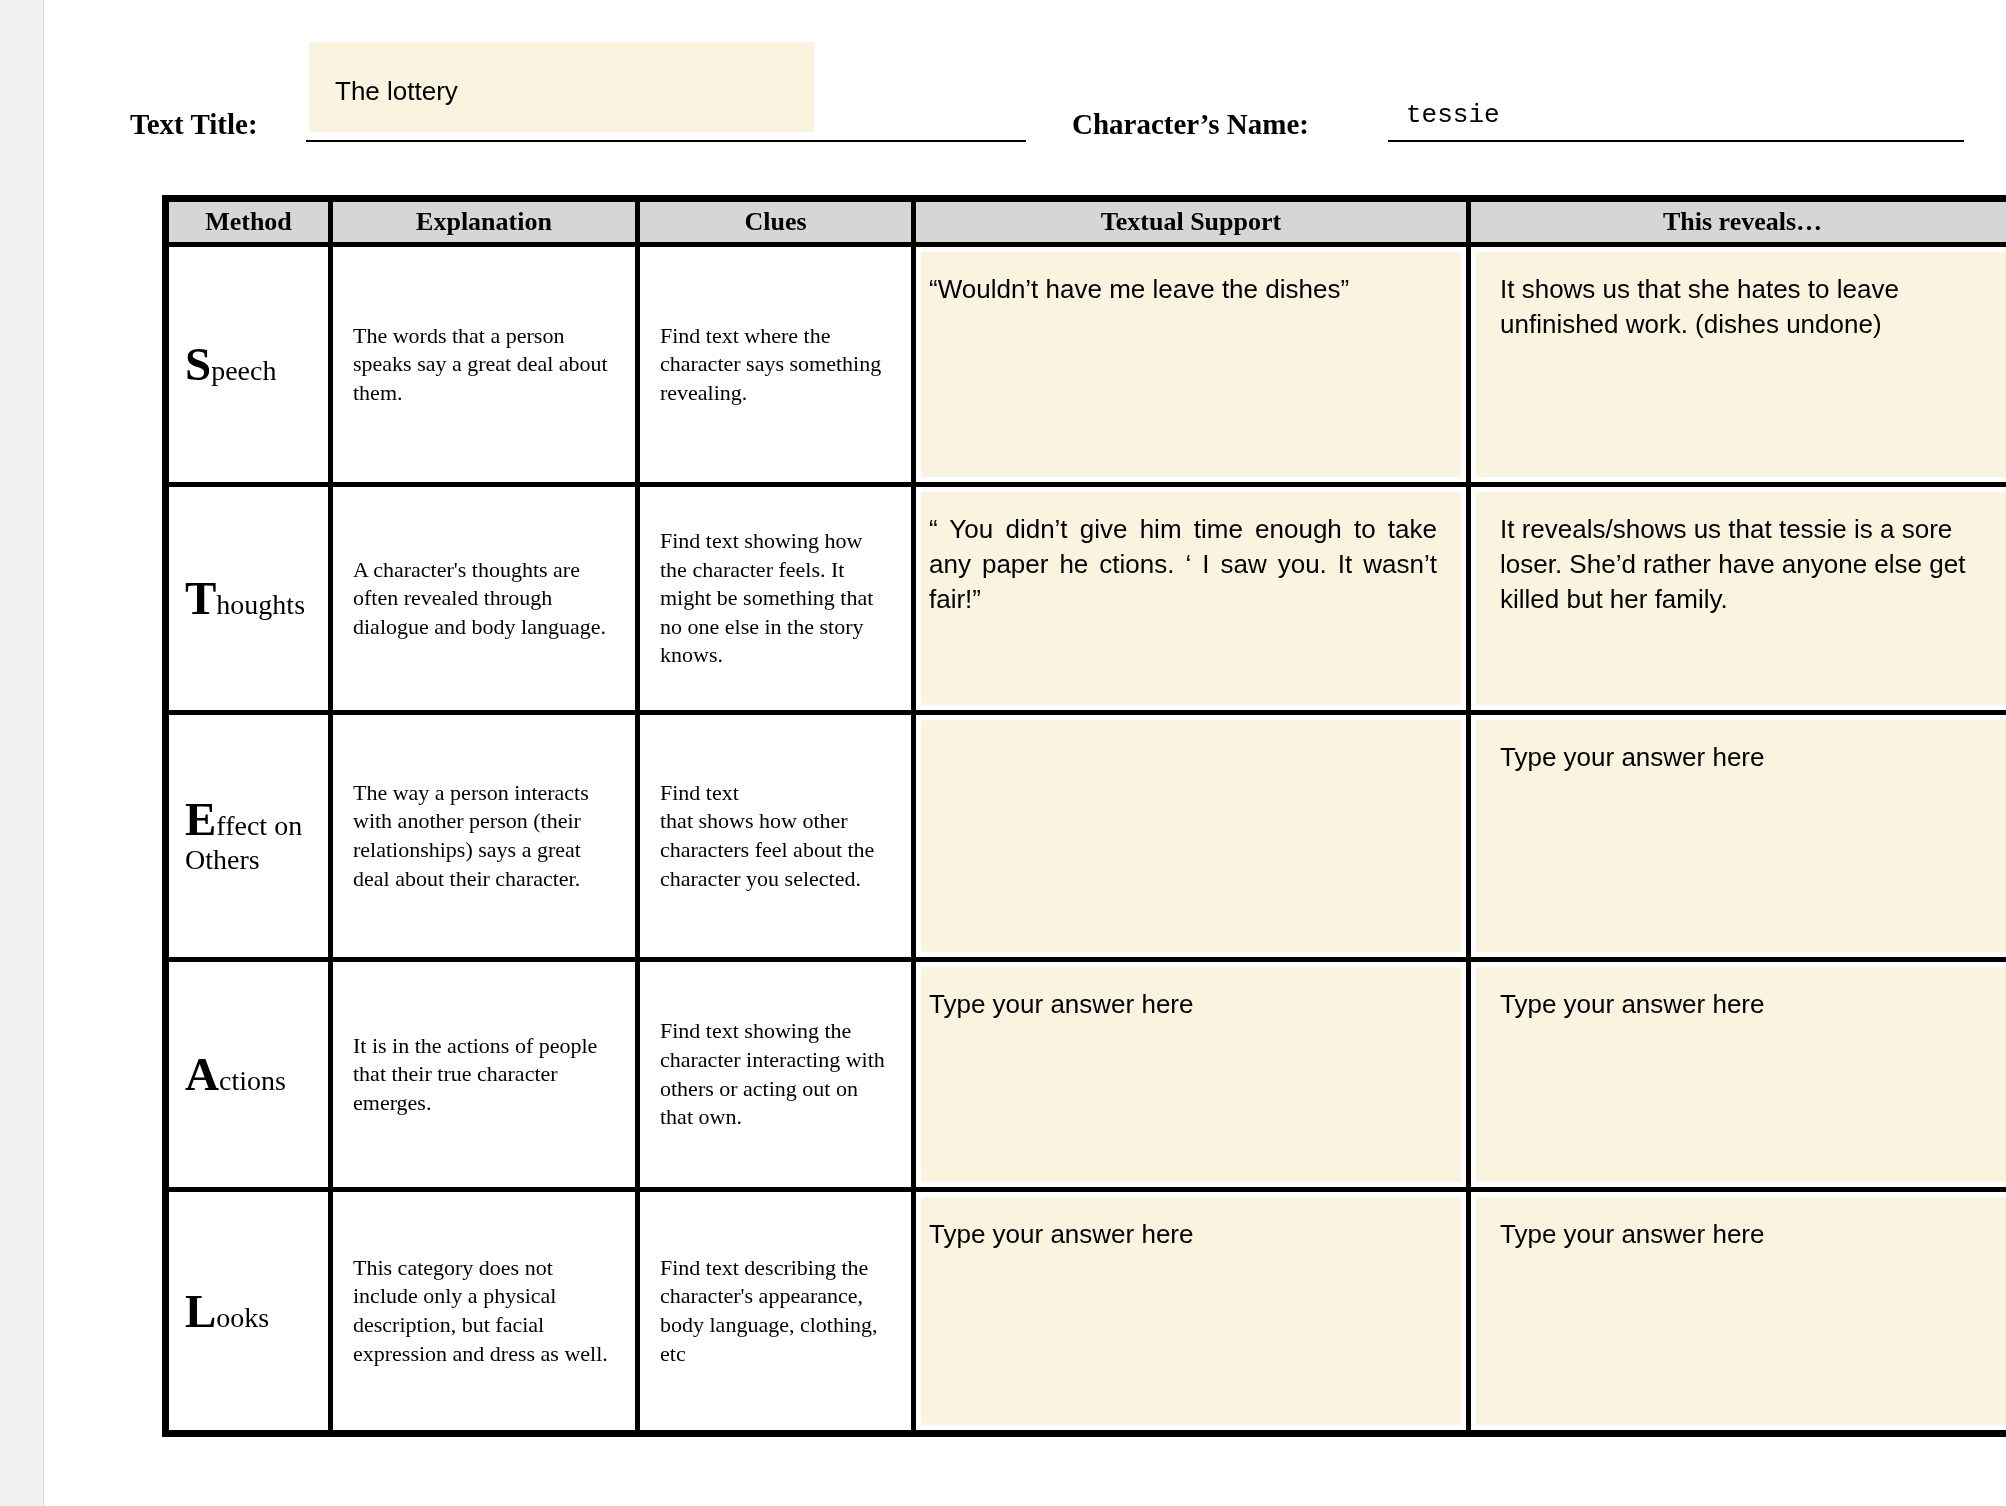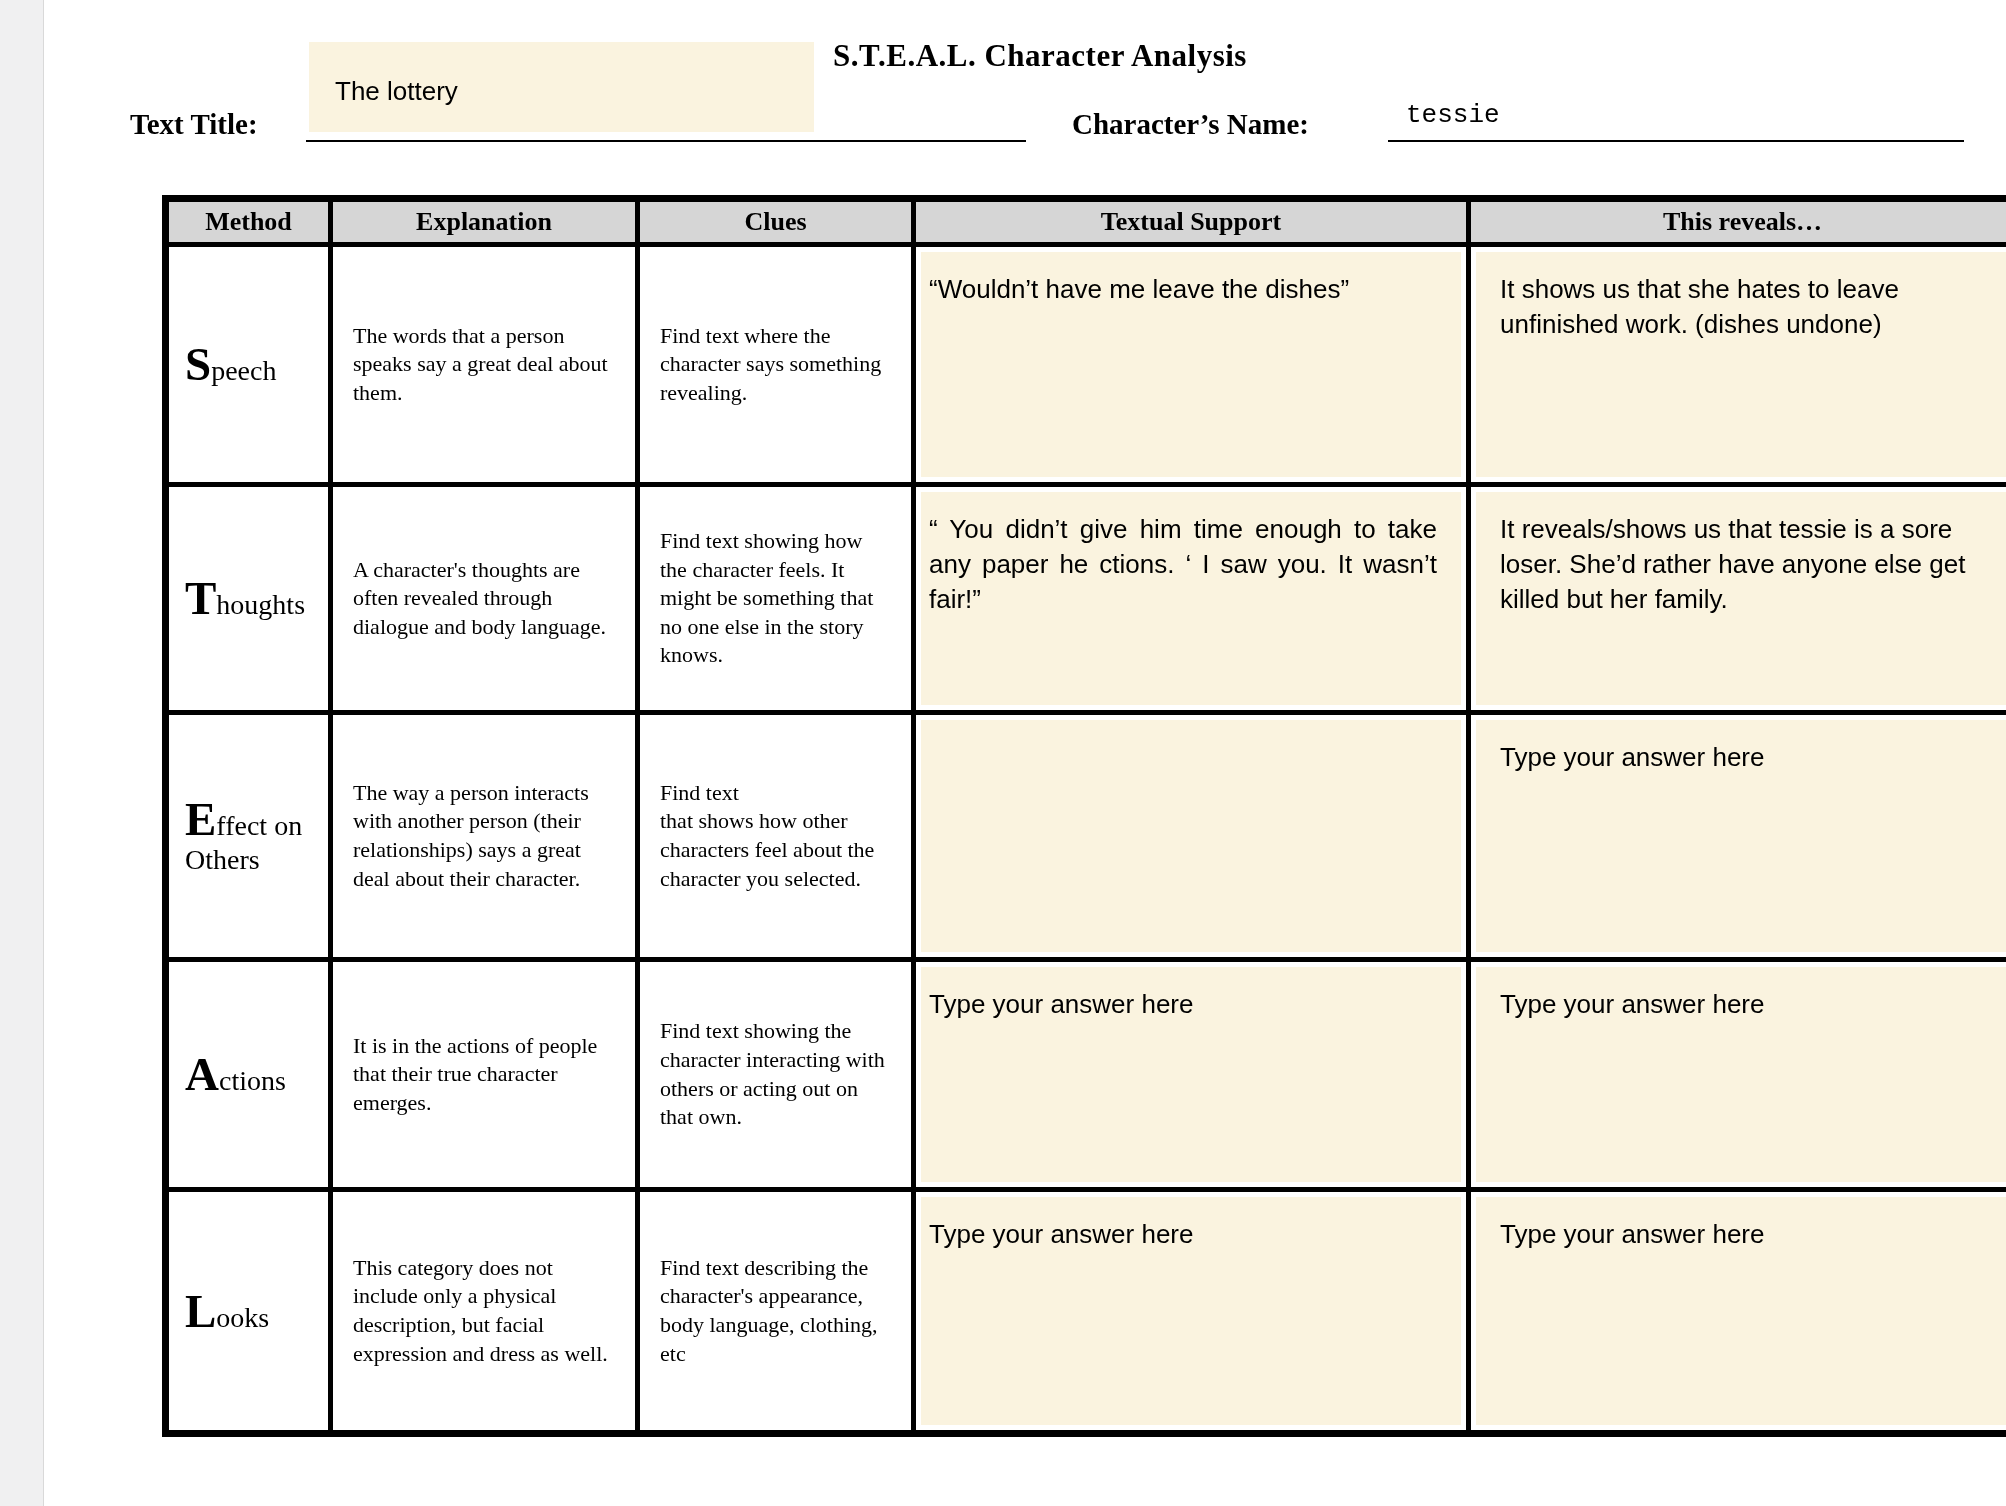--- a/index.html
+++ b/index.html
@@ -117,21 +117,20 @@
     overflow: hidden;
   }
   td.support .answer-box { text-align: justify; padding-left: 8px; }
 </style>
 </head>
 <body>
 
 <div class="screen">
   <div class="left-strip"></div>
 
-  <div class="doc-title">S.T.E.A.L. Character Analysis</div>
 
   <div class="field-box title-field">
     <span>The lottery</span>
   </div>
   <div class="hdr-label text-title-label">Text Title:</div>
   <div class="underline u1"></div>
 
   <div class="hdr-label char-name-label">Character’s Name:</div>
   <div class="char-name-value">tessie</div>
   <div class="underline u2"></div>

